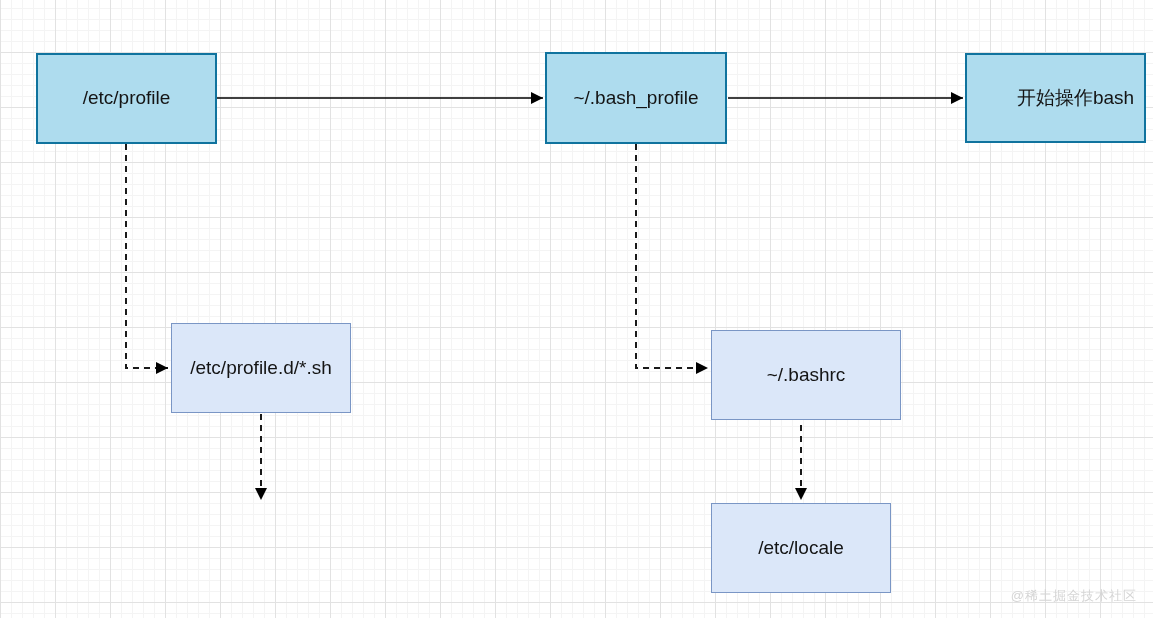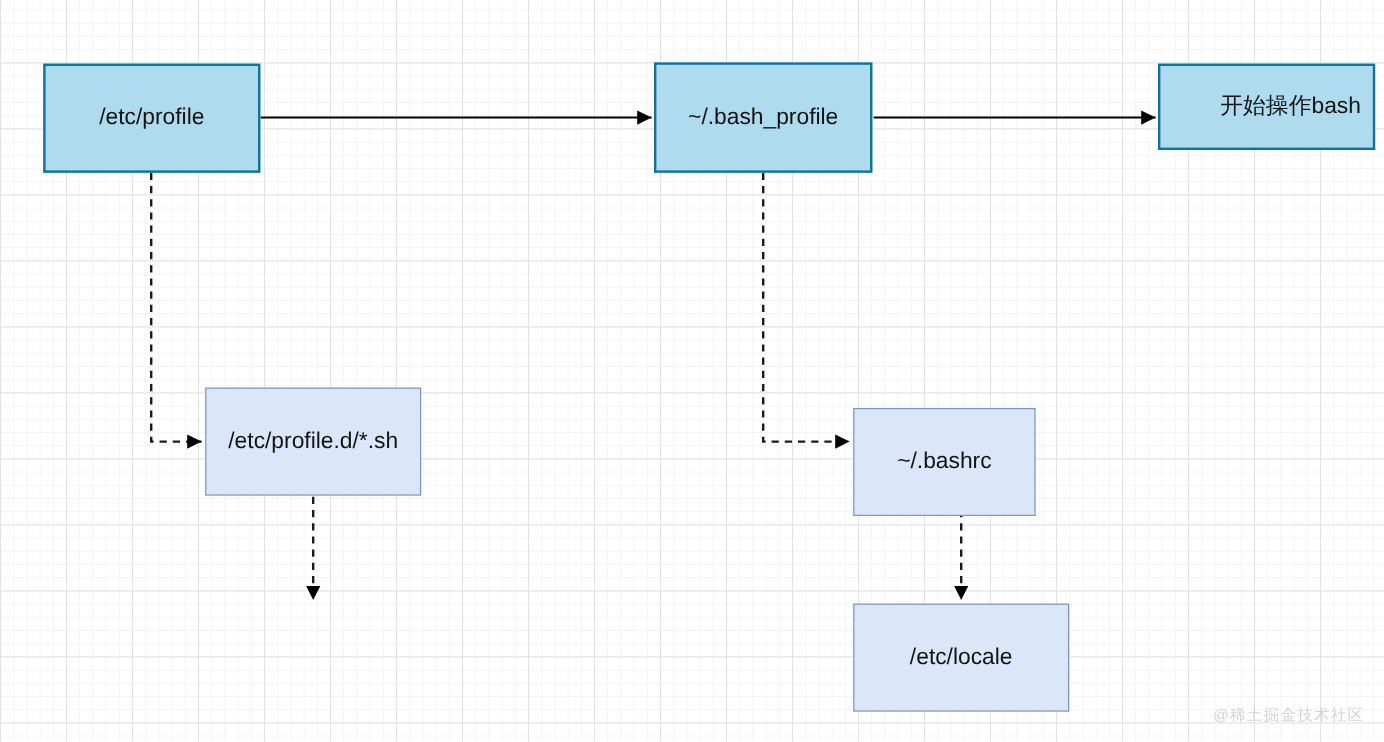--- a/index.html
+++ b/index.html
@@ -73,21 +73,21 @@
 
     <path d="M126 144 L126 368 L168 368" fill="none" stroke="#1a1a1a" stroke-width="2" stroke-dasharray="6 5" marker-end="url(#arrowhead)"></path>
     <path d="M636 144 L636 368 L708 368" fill="none" stroke="#1a1a1a" stroke-width="2" stroke-dasharray="6 5" marker-end="url(#arrowhead)"></path>
 
     <path d="M261 414 L261 500" fill="none" stroke="#1a1a1a" stroke-width="2" stroke-dasharray="6 5" marker-end="url(#arrowhead)"></path>
     <path d="M801 414 L801 500" fill="none" stroke="#1a1a1a" stroke-width="2" stroke-dasharray="6 5" marker-end="url(#arrowhead)"></path>
   </svg>
 
   <div class="node primary" style="left:36px;  top:53px;  width:181px; height:91px;">/etc/profile</div>
   <div class="node primary" style="left:545px; top:52px;  width:182px; height:92px;">~/.bash_profile</div>
-  <div class="node primary" style="left:965px; top:53px;  width:181px; height:72px;padding-left:40px;">开始操作bash</div>
+  <div class="node primary" style="left:965px; top:53px;  width:181px; height:90px;padding-left:40px;">开始操作bash</div>
 
   <div class="node secondary" style="left:171px; top:323px; width:180px; height:90px;">/etc/profile.d/*.sh</div>
-  <div class="node secondary" style="left:711px; top:340px; width:152px; height:90px;">~/.bashrc</div>
+  <div class="node secondary" style="left:711px; top:330px; width:190px; height:90px;">~/.bashrc</div>
 
   <div class="node secondary" style="left:711px; top:503px; width:180px; height:90px;">/etc/locale</div>
 
   <div class="watermark">@稀土掘金技术社区</div>
 </div>
 
 </body></html>

